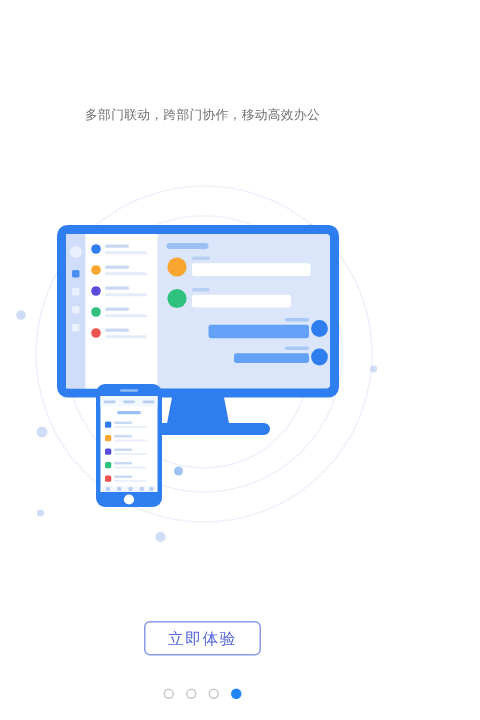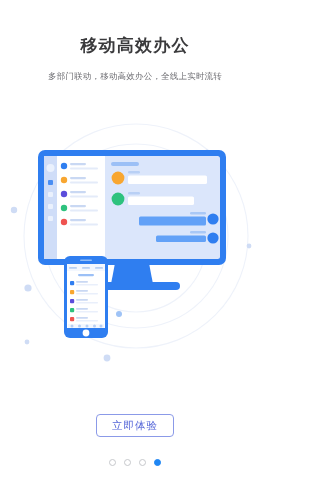--- a/index.html
+++ b/index.html
@@ -103,22 +103,21 @@
   .dot.active {
     background: #1f86f3;
     border-color: #1f86f3;
   }
 </style>
 </head>
 <body>
 
 <div class="screen">
 
-  <div class="headline">移动高效办公</div>
-  <div class="subhead">多部门联动，移动高效办公，全线上实时流转</div>
+  <div class="subhead">多部门联动，跨部门协作，移动高效办公</div>
 
   <div class="illus">
     <svg width="254" height="246" viewBox="0 0 254 246" xmlns="http://www.w3.org/2000/svg">
 
       <g fill="none" stroke="#eef2fa" stroke-width="1.1">
         <circle cx="128" cy="118" r="112"></circle>
         <circle cx="128" cy="118" r="92"></circle>
         <circle cx="128" cy="124" r="70"></circle>
       </g>
       <g fill="#cfdcf5">

